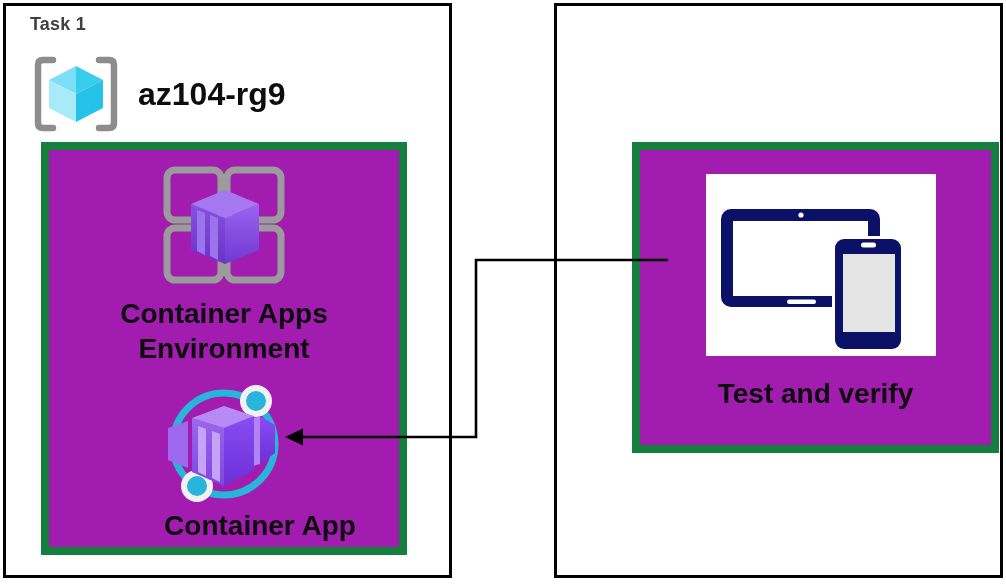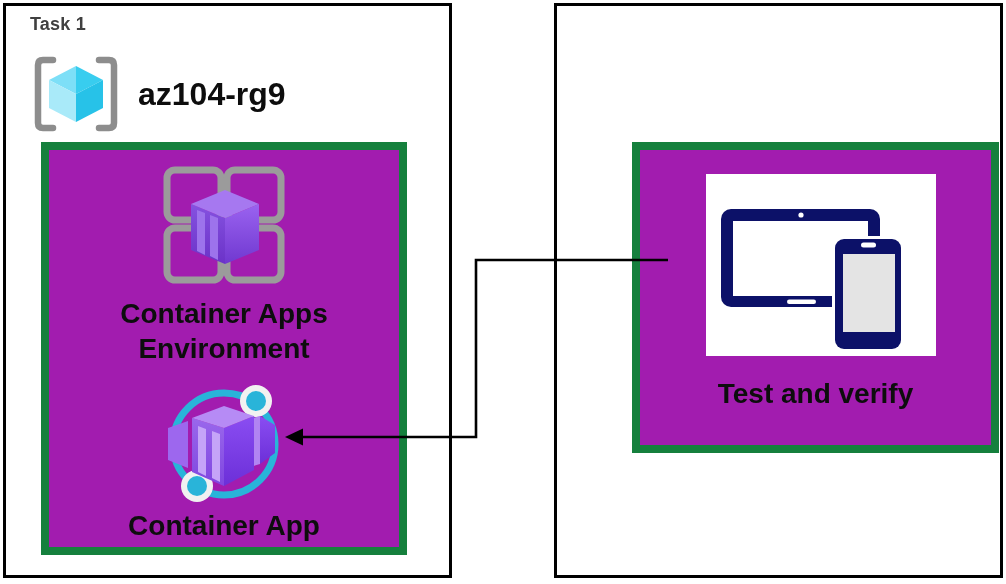--- a/index.html
+++ b/index.html
@@ -17,21 +17,21 @@
 
   .panel{position:absolute;background:#a21caf;border:8px solid #15803d;box-sizing:border-box;text-decoration:underline;}
   .panel.p1{left:35px;top:136px;width:366px;height:413px;}
   .panel.p2{left:41px;top:136px;width:367px;height:311px;margin-left:34px;}
 
   .icon-env{position:absolute;left:50%;top:14px;transform:translateX(-50%);}
   .icon-app{position:absolute;left:50%;top:234px;transform:translateX(-50%);}
 
   .item-label{position:absolute;left:0;width:100%;text-align:center;font-size:28px;font-weight:700;color:#0d0d0d;line-height:35px;}
   .env-label{top:146px;padding:0 38px;box-sizing:border-box;}
-  .app-label{top:358px;}
+  .app-label{top:358px;padding-left:36px;}
   .tv-label{top:226px;}
 
   .device-bg{position:absolute;left:66px;top:24px;width:230px;height:182px;background:#ffffff;}
 
   .connector{position:absolute;left:0;top:0;width:1006px;height:584px;pointer-events:none;z-index:6;}
 </style>
 </head>
 <body>
 
 <div class="canvas">

